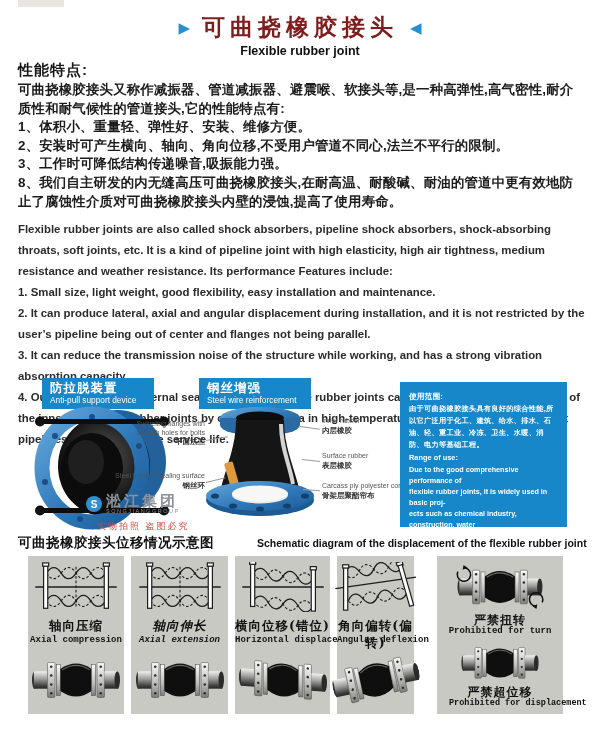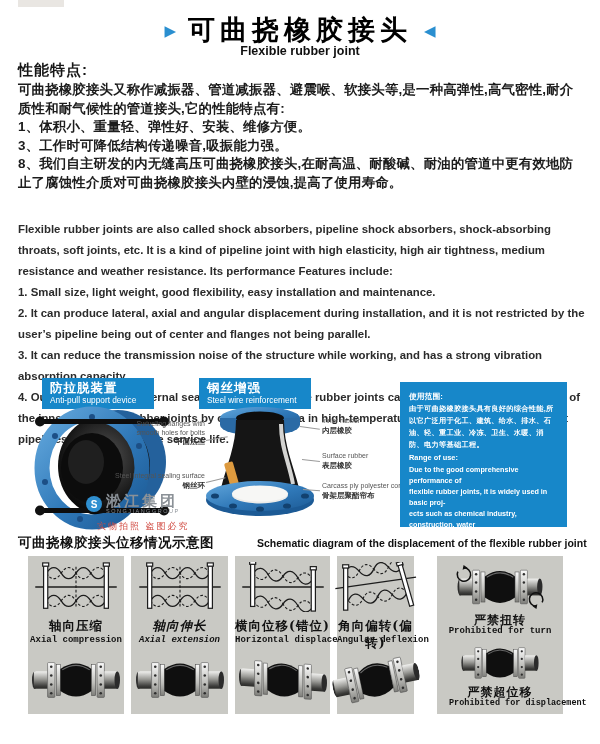--- a/index.html
+++ b/index.html
@@ -4,21 +4,21 @@
 <style>
   html,body{margin:0;padding:0;background:#fff;}
   .page{position:relative;width:600px;height:744px;background:#fff;overflow:hidden;
         font-family:"Liberation Sans",sans-serif;color:#222;}
   .abs{position:absolute;}
   .smudge{left:18px;top:0;width:46px;height:7px;background:#e9e6e2;}
 
   
   .title-row{left:0;top:12px;width:100%;display:flex;align-items:center;justify-content:center;gap:12px;}
   .tri{font-size:15px;color:#2a8fd0;line-height:1;}
-  .title-zh{font-size:27px;font-weight:700;letter-spacing:5px;color:#000000;margin:0;}
+  .title-zh{font-size:23px;font-weight:700;letter-spacing:5px;color:#7f1d1d;margin:0;}
   .subtitle{left:0;top:44px;width:100%;text-align:center;font-size:12.5px;font-weight:700;color:#101010;}
 
   
   .zh-heading{left:18px;top:61px;font-size:15px;font-weight:700;color:#161616;letter-spacing:1px;}
   .zh-block{left:18px;right:15px;top:81px;font-size:13.4px;line-height:18.6px;font-weight:600;
             color:#1c1c1c;letter-spacing:.2px;}
   .zh-block p{margin:0;}
   .en-heading{left:18px;top:200px;font-size:13.5px;font-weight:700;color:#1a1a1a;}
   .en-block{left:18px;right:13px;top:219px;font-size:11.4px;line-height:21px;color:#2b2b2b;font-weight:bold;}
   .en-block p{margin:0;}
@@ -136,20 +136,21 @@
     <span class="tri">▶</span>
     <h1 class="title-zh">可曲挠橡胶接头</h1>
     <span class="tri">◀</span>
   </div>
   <div class="abs subtitle">Flexible rubber joint</div>
 
   <div class="abs zh-heading">性能特点:</div>
   <div class="abs zh-block">
     <p>可曲挠橡胶接头又称作减振器、管道减振器、避震喉、软接头等,是一种高弹性,高气密性,耐介质性和耐气候性的管道接头,它的性能特点有:</p>
     <p>1、体积小、重量轻、弹性好、安装、维修方便。</p>
+    <p>2、安装时可产生横向、轴向、角向位移,不受用户管道不同心,法兰不平行的限制。</p>
     <p>3、工作时可降低结构传递噪音,吸振能力强。</p>
     <p>8、我们自主研发的内无缝高压可曲挠橡胶接头,在耐高温、耐酸碱、耐油的管道中更有效地防止了腐蚀性介质对可曲挠橡胶接头内壁的浸蚀,提高了使用寿命。</p>
   </div>
 
   <div class="abs en-block">
     <p>Flexible rubber joints are also called shock absorbers, pipeline shock absorbers, shock-absorbing throats, soft joints, etc. It is a kind of pipeline joint with high elasticity, high air tightness, medium resistance and weather resistance. Its performance Features include:</p>
     <p>1. Small size, light weight, good flexibility, easy installation and maintenance.</p>
     <p>2. It can produce lateral, axial and angular displacement during installation, and it is not restricted by the user’s pipeline being out of center and flanges not being parallel.</p>
     <p>3. It can reduce the transmission noise of the structure while working, and has a strong vibration absorption capacity.</p>
     <p>4. Our self-developed internal seamless high-pressure rubber joints can effectively prevent corrosion of the inner wall of the rubber joints by corrosive media in high-temperature, acid-base, and oil-resistant pipelines, and increase the service life.</p>

